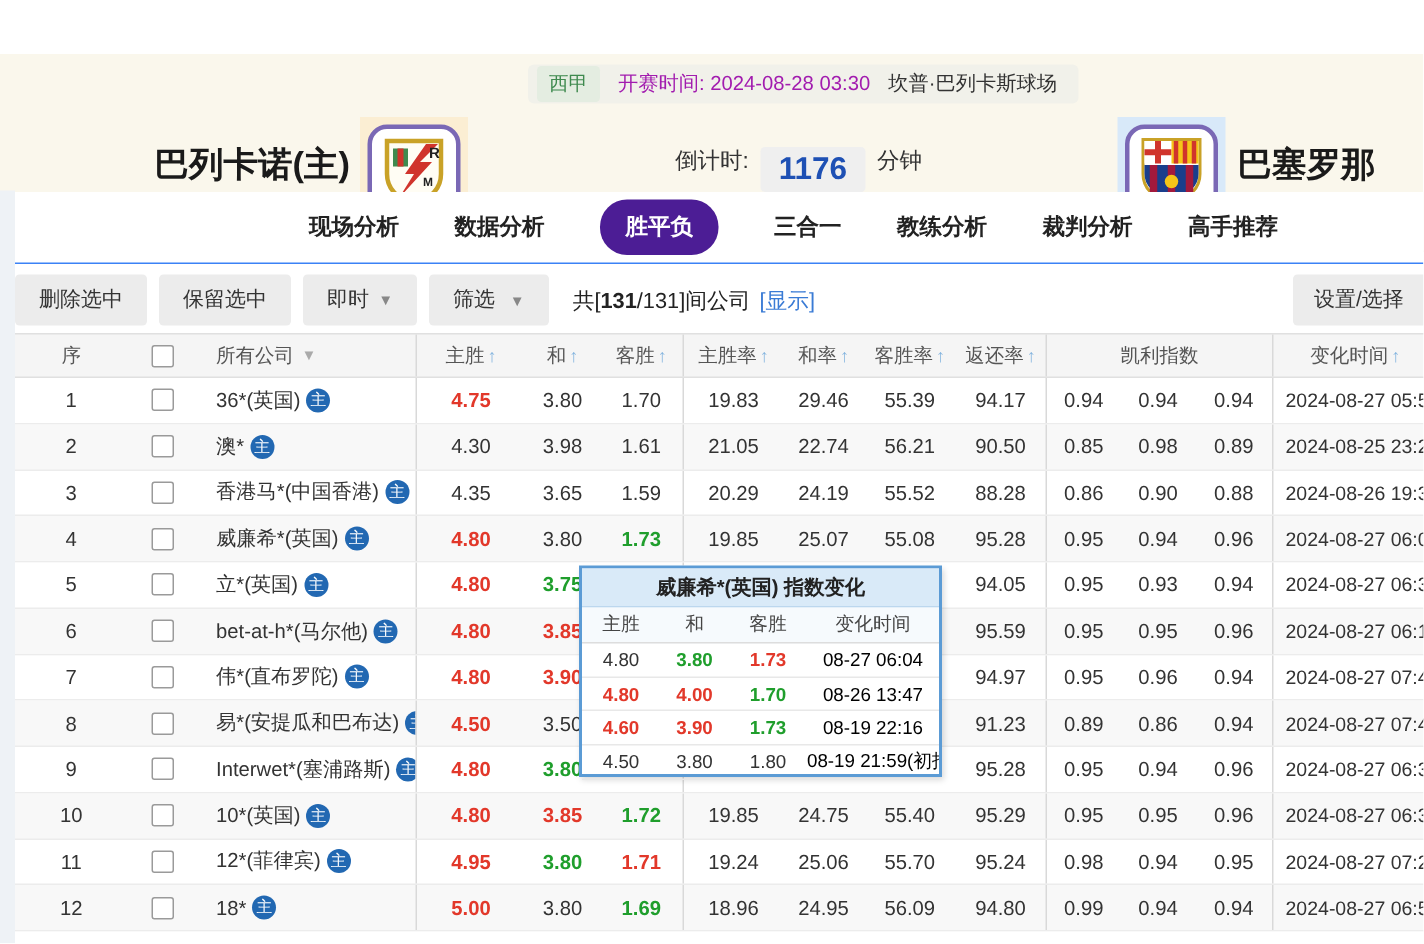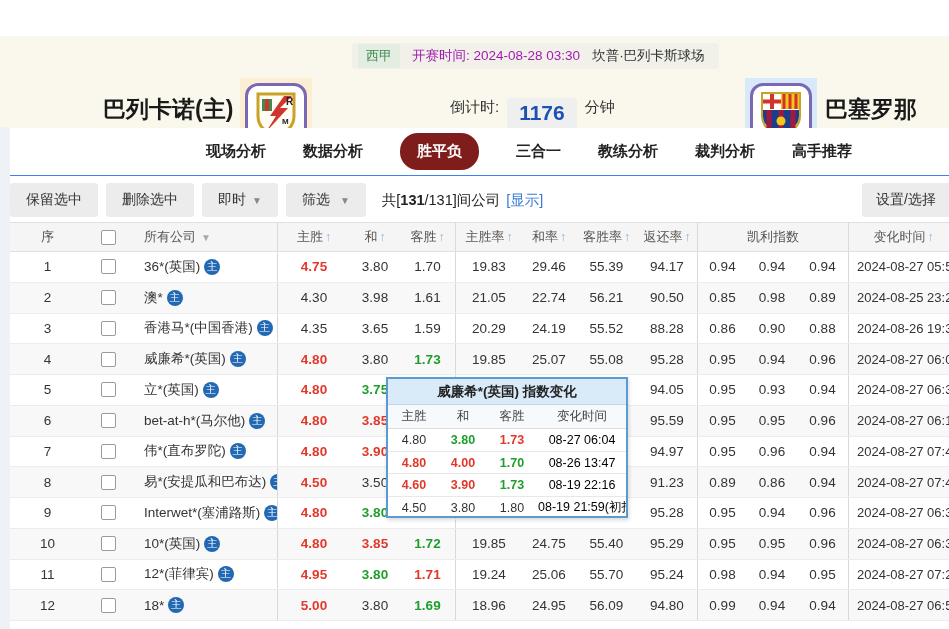--- a/index.html
+++ b/index.html
@@ -22,21 +22,21 @@
   .badge-box.away { left:745px; background:#d8e9f9; }
   .badge-inner { width:62px; height:62px; background:#fff; border:3px solid #7a68b5; border-radius:13px;
                  display:flex; align-items:center; justify-content:center; }
   .countdown { position:absolute; left:450px; top:62px; display:flex; gap:8px; font-size:15px; color:#333; }
   .countdown .num { background:#efefef; color:#1e50b4; font-size:21px; font-weight:bold; padding:3px 12px; border-radius:3px; }
 
   
   .nav { position:absolute; top:128px; left:10px; width:939px; height:48px; background:#fff; display:flex;
          align-items:center; gap:37px; padding-left:196px; border-bottom:1px solid #3b82f6; }
   .tab { font-size:15px; font-weight:bold; color:#222; cursor:pointer; white-space:nowrap; }
-  .tab.active { background:#7f1d1d; color:#fff; border-radius:18px; padding:9px 17px; }
+  .tab.active { background:#4c1d95; color:#fff; border-radius:18px; padding:9px 17px; }
 
   
   .left-strip { position:absolute; top:127px; left:0; width:10px; height:502px; background:#eef2f6; }
 
   
   .toolbar { position:absolute; top:182px; left:10px; width:939px; height:36px; display:flex; align-items:center; }
   .tbtn { background:#ececec; color:#333; font-size:14px; padding:8px 16px; border-radius:3px; margin-right:8px; white-space:nowrap; cursor:pointer; }
   .tbtn .caret { color:#888; font-size:10px; margin-left:6px; }
   .tbtn.dropdown { width:76px; display:flex; justify-content:space-between; align-items:center; }
   .count-text { font-size:14.5px; color:#222; margin-left:8px; }
@@ -136,22 +136,22 @@
       <div class="tab">现场分析</div>
       <div class="tab">数据分析</div>
       <div class="tab active">胜平负</div>
       <div class="tab">三合一</div>
       <div class="tab">教练分析</div>
       <div class="tab">裁判分析</div>
       <div class="tab">高手推荐</div>
     </div>
 
   <div class="toolbar">
+    <div class="tbtn">删除选中</div>
     <div class="tbtn">保留选中</div>
-    <div class="tbtn">删除选中</div>
     <div class="tbtn dropdown">
       <span>即时</span>
       <span class="caret">▼</span>
     </div>
     <div class="tbtn">
       <span>筛选</span>
       <span class="caret">▼</span>
     </div>
     <div class="count-text">
       <span>共[</span><b>131</b><span>/131]间公司</span>

